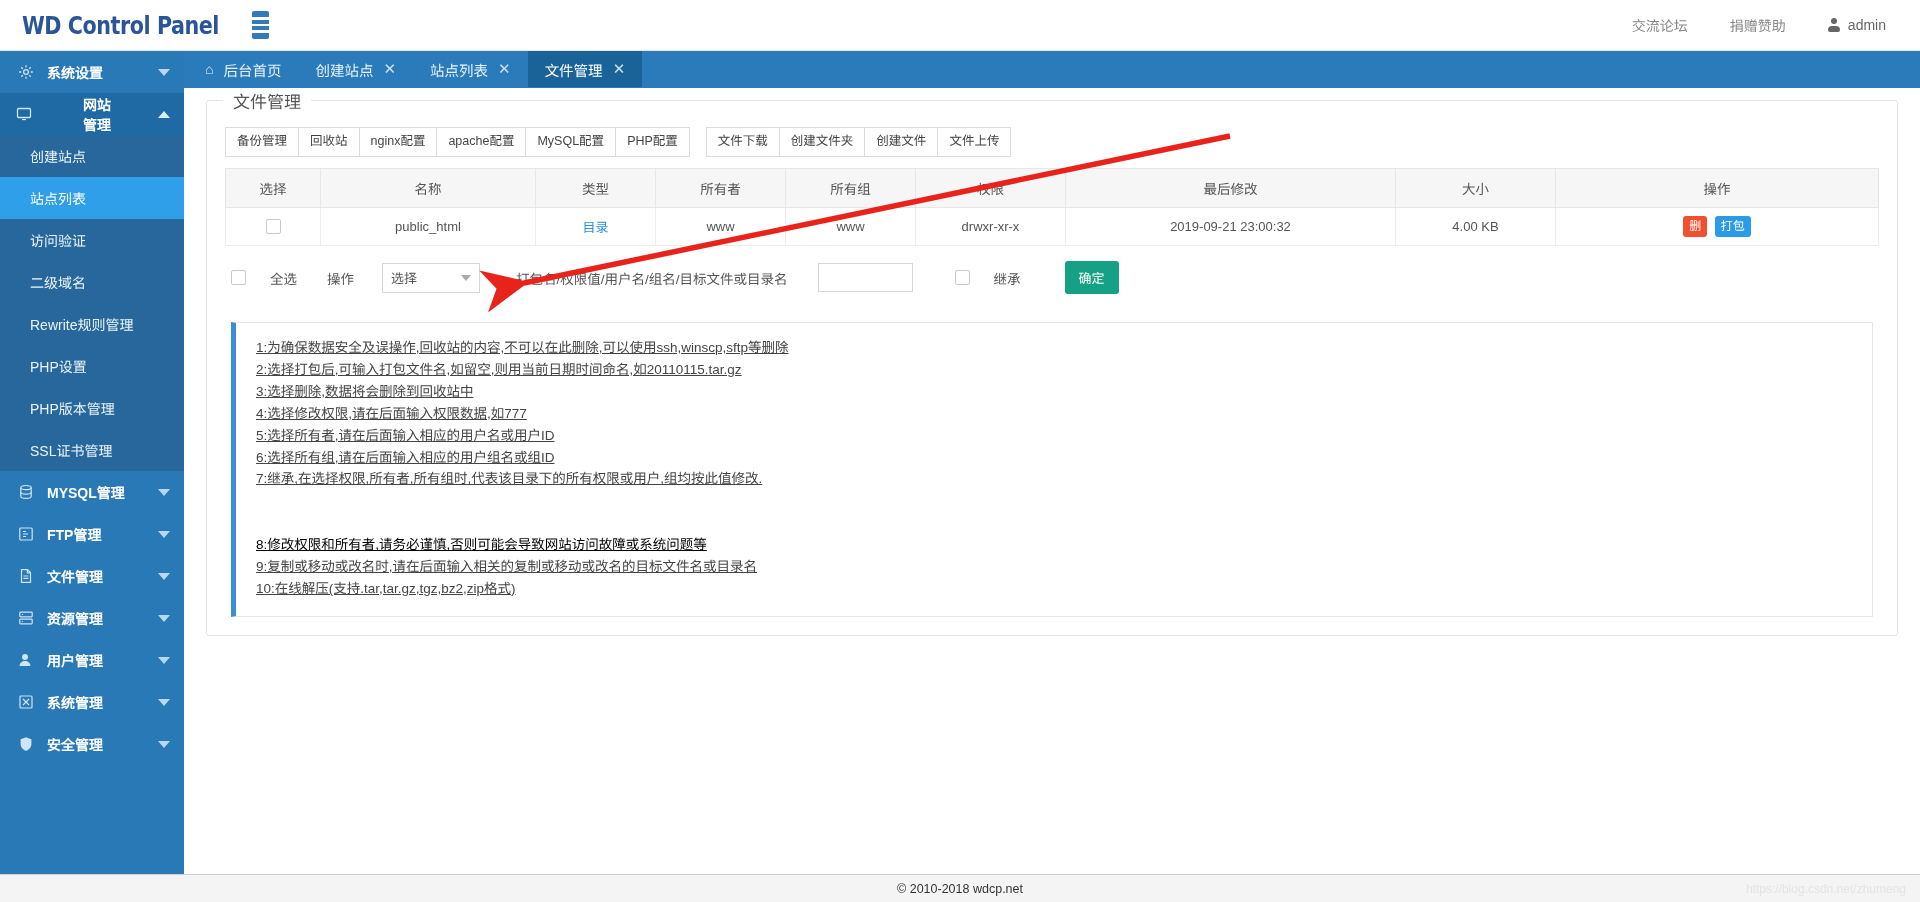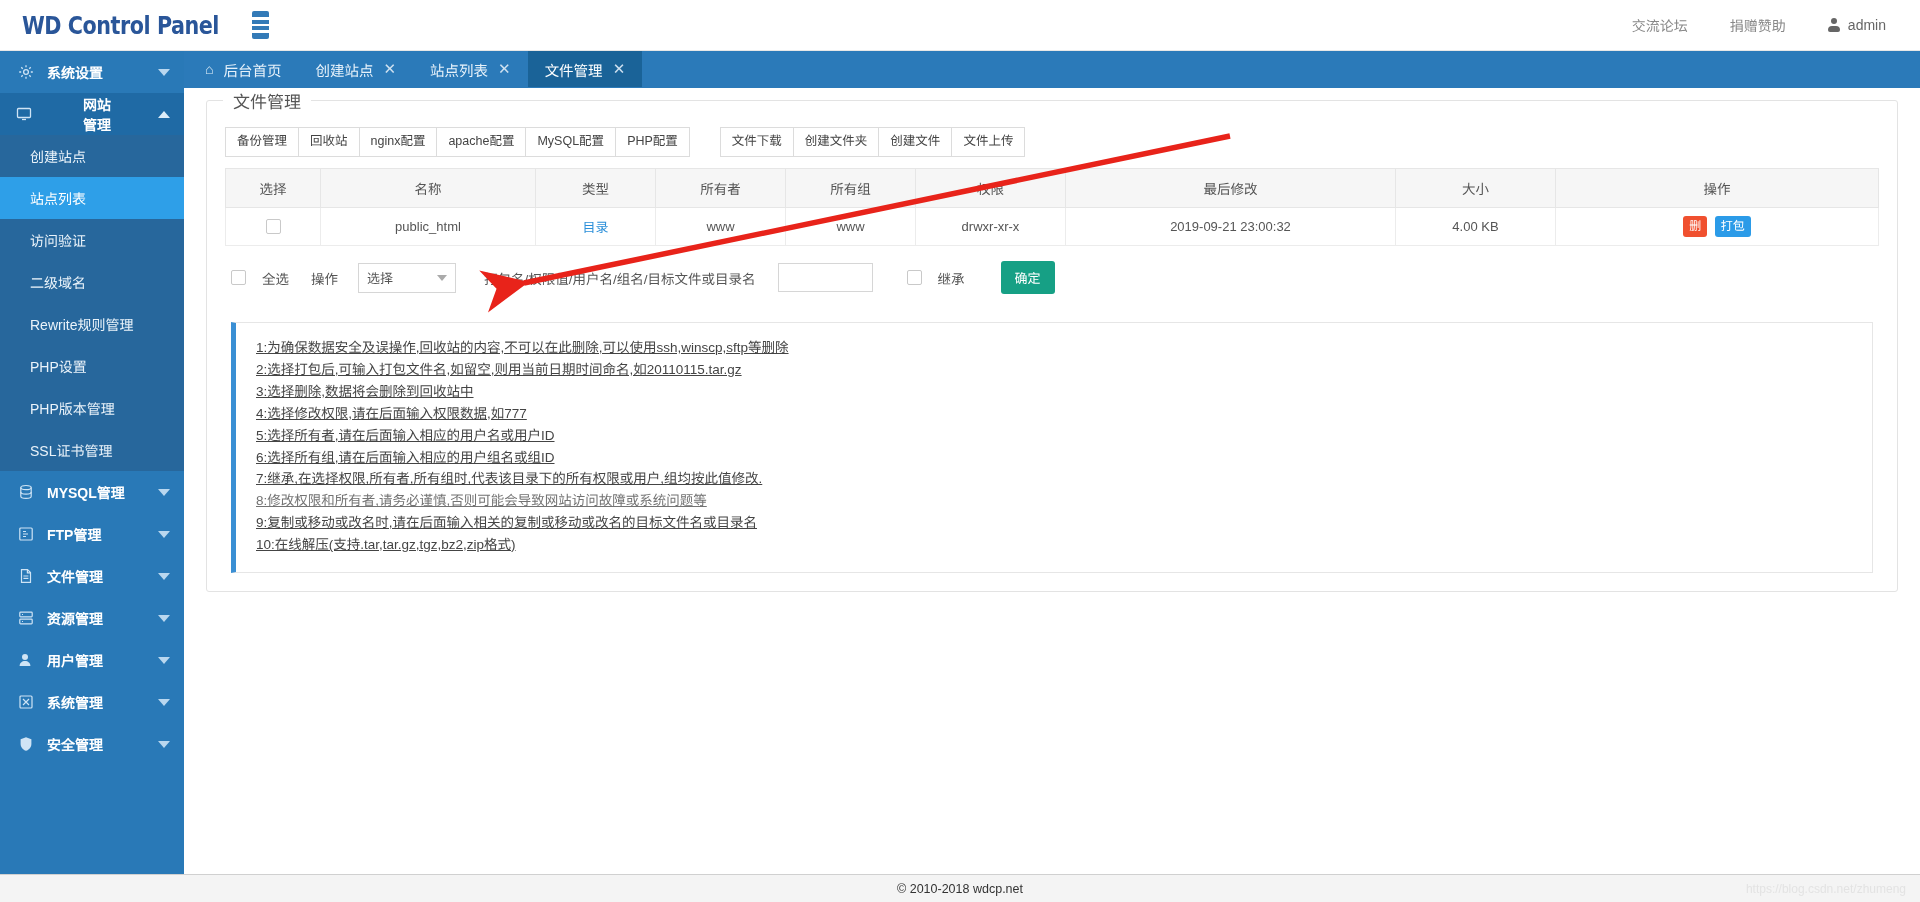--- a/index.html
+++ b/index.html
@@ -96,21 +96,21 @@
     border: 1px solid #e3e3e3; border-radius: 3px; background: #fff;
     padding: 0 0 18px 0; position: relative; min-height: 480px;
   }
   .legend {
     position: absolute; top: -13px; left: 16px; background: #fff;
     padding: 0 10px; font-size: 17px; color: #555;
   }
   .panel-body { padding: 26px 18px 0 18px; }
 
   
-  .btn-row { display: flex; align-items: center; gap: 30px; margin-bottom: 11px; }
+  .btn-row { display: flex; align-items: center; gap: 16px; margin-bottom: 11px; }
   .btn-group { display: flex; }
   .btn {
     background: #fff; border: 1px solid #dcdcdc; color: #444;
     font-size: 12.5px; padding: 6px 11px; cursor: pointer; line-height: 1.25;
     white-space: nowrap; margin-left: -1px;
   }
   .btn:first-child { margin-left: 0; }
   .curdir { font-size: 13.5px; color: #333; margin-left: 14px; white-space: nowrap; }
   .curdir b { font-weight: normal; }
 
@@ -132,21 +132,21 @@
   }
   .op-btn {
     display: inline-block; color: #fff; font-size: 12px; padding: 3px 6px;
     border-radius: 3px; cursor: pointer; margin: 0 2px; line-height: 1.3;
   }
   .op-del { background: #f0502f; }
   .op-pack { background: #2b9be8; }
 
   
   .action-row {
-    display: flex; align-items: center; gap: 8px; margin-top: 11px; padding: 4px 2px 4px 6px;
+    display: flex; align-items: center; gap: 16px; margin-top: 11px; padding: 4px 2px 4px 6px;
     font-size: 13.5px; color: #555;
   }
   .action-row .lbl { margin: 0 6px 0 8px; }
   .sel {
     width: 98px; height: 30px; border: 1px solid #d6d6d6; background: #fff;
     display: flex; align-items: center; justify-content: space-between;
     padding: 0 8px; font-size: 13px; color: #555; cursor: pointer; margin-left: 6px;
   }
   .sel .tri { width:0;height:0;border-left:5px solid transparent;border-right:5px solid transparent;border-top:6px solid #aaa; }
   .hint-text { margin-left: 20px; color: #555; font-size: 13.5px; white-space: nowrap; }
@@ -158,21 +158,21 @@
     background: #16a085; color: #fff; border: none; font-size: 13px;
     padding: 7px 14px; cursor: pointer; margin-left: 22px; border-radius: 3px;
   }
 
   
   .notice {
     margin: 24px 6px 0 6px; border: 1px solid #e6e6e6; border-left: 5px solid #3a8fd4;
     background: #fff; padding: 14px 0 16px 20px; line-height: 1.62; font-size: 13.5px; color: #444;
   }
   .notice div { white-space: nowrap; text-decoration: underline; }
-  .notice .warn { color: #737373; }
+  .notice .warn { color: #000000; margin-top: 44px; }
 
   
   .statusbar {
     position: absolute; bottom: 0; left: 0; width: 1920px; height: 28px;
     border-top: 1px solid #d0d0d0; background: #f4f4f4; display: flex; align-items: center;
   }
   .status-url {
     font-size: 12.5px; color: #333; background: #f4f4f4; padding: 0 10px 0 8px;
     border-right: 1px solid #d8d8d8; height: 100%; display: flex; align-items: center;
     max-width: 520px; white-space: nowrap; overflow: hidden; text-overflow: ellipsis;

